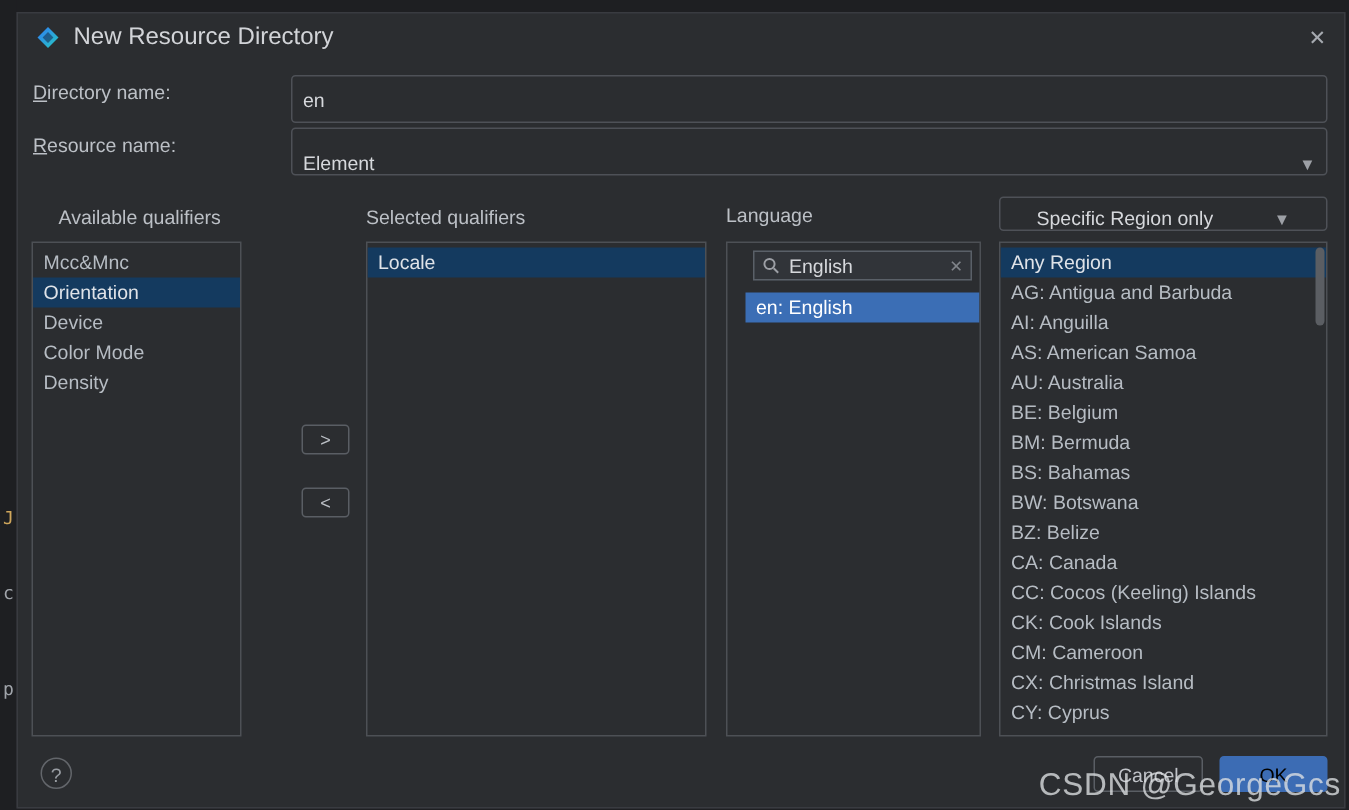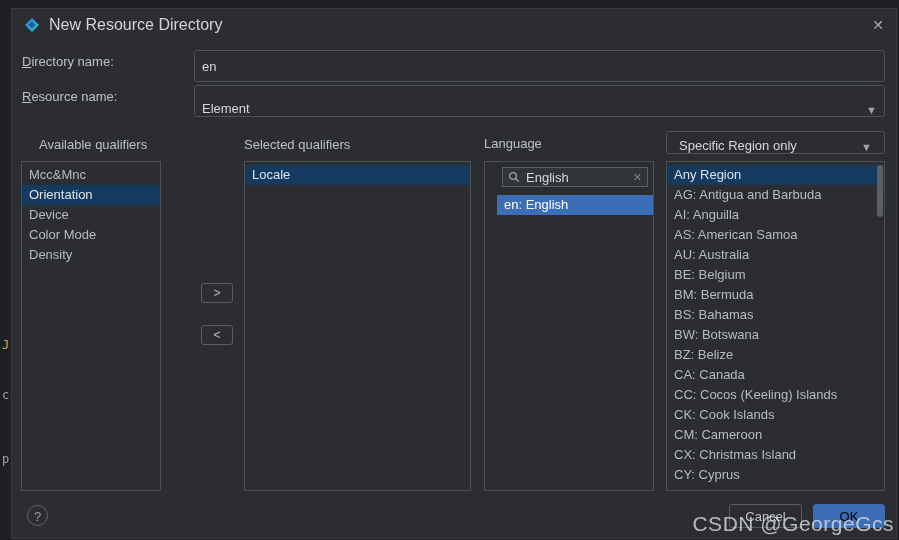--- a/index.html
+++ b/index.html
@@ -30,21 +30,21 @@
   .combo{display:flex;align-items:flex-end;cursor:pointer;}
   .field-res{top:76px;}
   .arrow{margin-left:auto;color:#9da0a6;font-size:11px;}
 
   .hdr{position:absolute;color:#bcc0c6;}
   .hdr-avail{left:27px;top:128px;}
   .hdr-sel{left:232px;top:128px;}
   .hdr-lang{left:472px;top:127px;}
   .region-combo{position:absolute;left:654px;top:122px;width:219px;height:23px;box-sizing:border-box;
                 background:#2b2d30;border:1px solid #4e5157;border-radius:3px;color:#d6d8dc;
-                padding:0 12px;}
+                padding:0 24px;}
 
   .listbox{position:absolute;top:152px;height:330px;box-sizing:border-box;
            background:#2b2d30;border:1px solid #4d5055;overflow:hidden;padding-top:3px;}
   .avail{left:9px;width:140px;}
   .sel{left:232px;width:227px;}
   .lang-panel{left:472px;width:170px;padding-top:0;padding-left:12px;}
   .region{left:654px;width:219px;}
 
   .row{height:20px;line-height:20px;padding:0 7px;white-space:nowrap;overflow:hidden;
        color:#b6bcc3;font-size:13px;cursor:default;}

